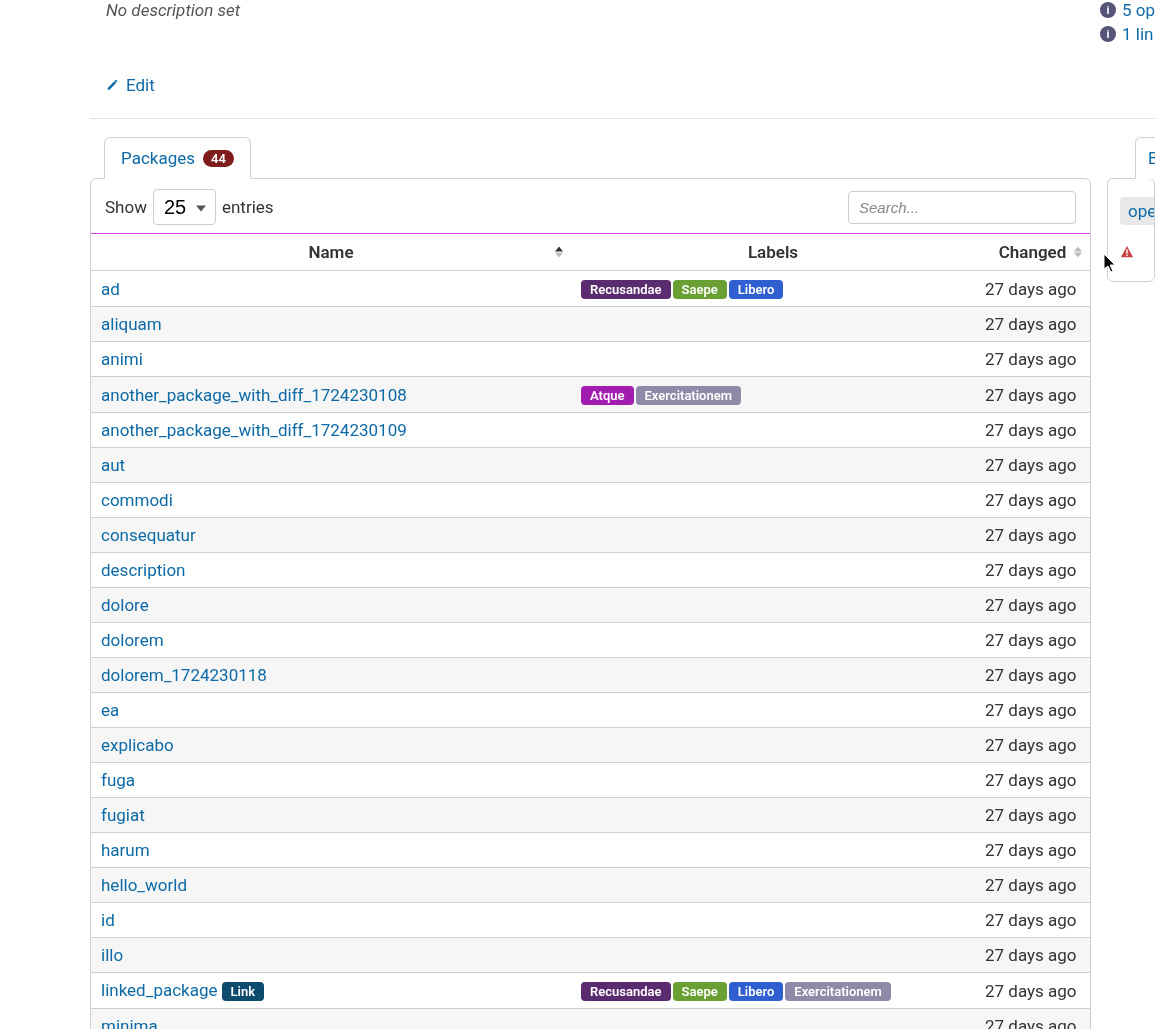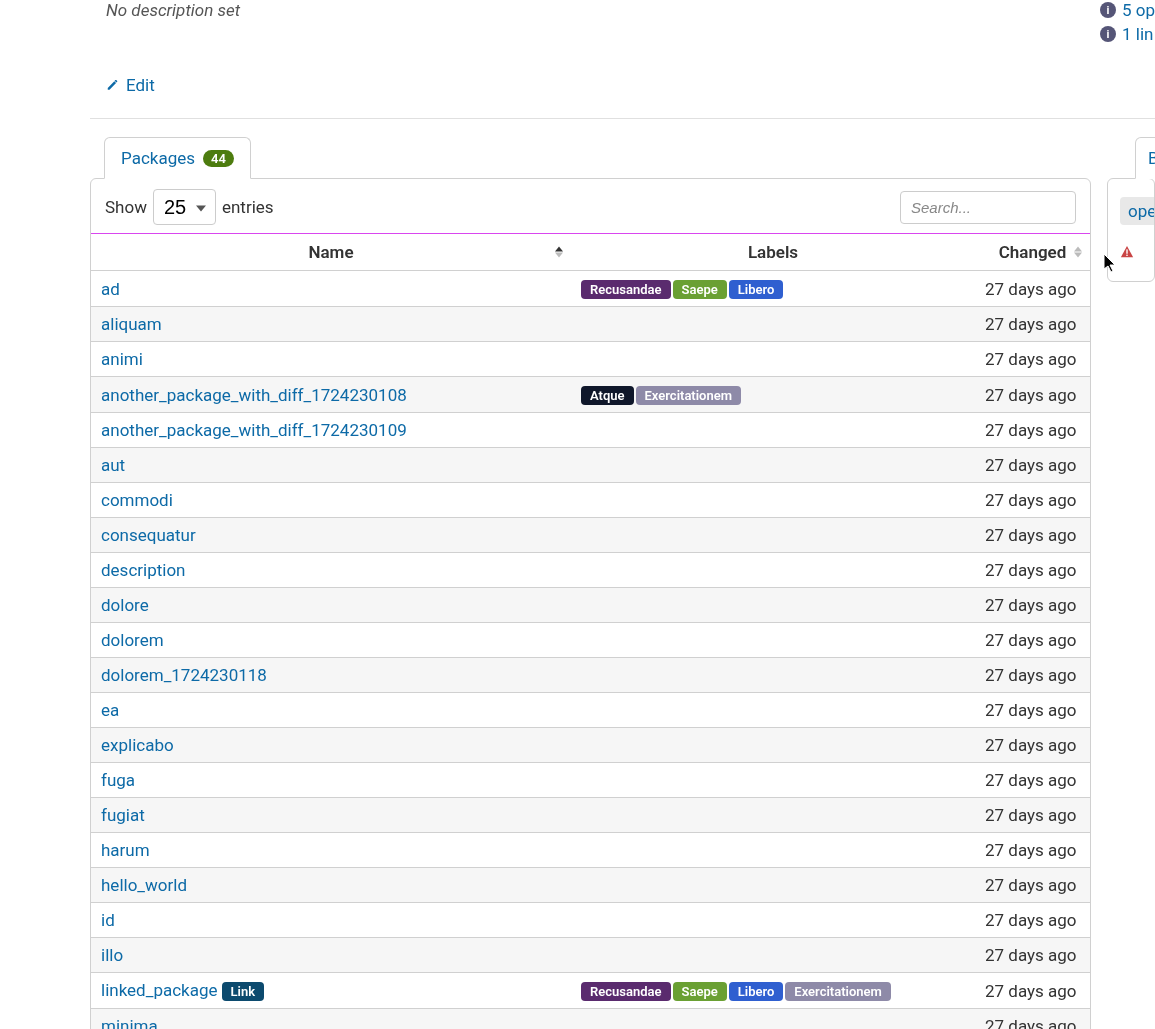--- a/index.html
+++ b/index.html
@@ -92,21 +92,21 @@
       position: relative;
       top: 1px;
       border-bottom: 1px solid #fff;
       color: #0d6aa7;
       font-size: 17px;
       display: flex;
       align-items: center;
       gap: 8px;
     }
     .tab-badge {
-      background: #4d7c0f;
+      background: #7f1d1d;
       color: #fff;
       border-radius: 10px;
       padding: 1px 8px;
       font-size: 13px;
       font-weight: 600;
     }
     .table-controls {
       display: flex;
       justify-content: space-between;
       align-items: center;
@@ -142,21 +142,21 @@
       border-right: 5px solid transparent;
       border-top: 6px solid #555;
       pointer-events: none;
     }
     .search-input {
       border: 1px solid #ccc;
       border-radius: 4px;
       padding: 7px 10px;
       font-size: 15px;
       font-style: italic;
-      width: 176px;
+      width: 228px;
       color: #888;
     }
     .search-input::placeholder {
       color: #888;
       font-style: italic;
     }
     .packages-table {
       width: 100%;
       border-collapse: collapse;
     }
@@ -357,21 +357,21 @@
                 <td></td>
                 <td class="changed-col">27 days ago</td>
               </tr>
               <tr>
                 <td><a href="#" class="package-link">animi</a></td>
                 <td></td>
                 <td class="changed-col">27 days ago</td>
               </tr>
               <tr>
                 <td><a href="#" class="package-link">another_package_with_diff_1724230108</a></td>
-                <td><span class="label-badge" style="background: #0f172a; text-align: center;">Atque</span><span class="label-badge" style="background: rgb(142, 138, 168);">Exercitationem</span></td>
+                <td><span class="label-badge" style="background: #a21caf; text-align: center;">Atque</span><span class="label-badge" style="background: rgb(142, 138, 168);">Exercitationem</span></td>
                 <td class="changed-col">27 days ago</td>
               </tr>
               <tr>
                 <td><a href="#" class="package-link">another_package_with_diff_1724230109</a></td>
                 <td></td>
                 <td class="changed-col">27 days ago</td>
               </tr>
               <tr>
                 <td><a href="#" class="package-link">aut</a></td>
                 <td></td>

